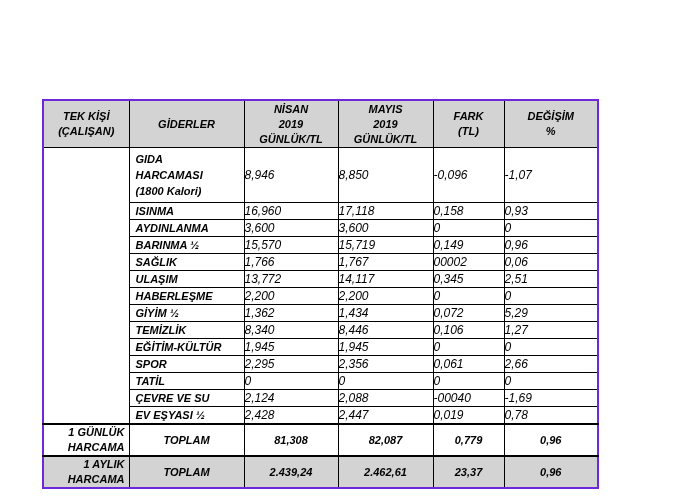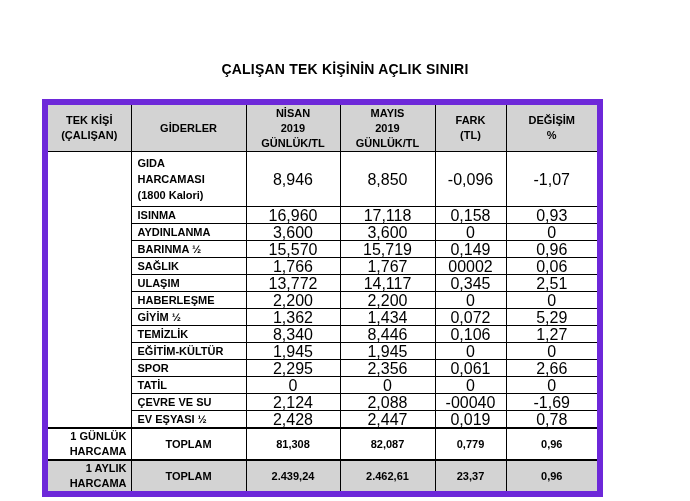--- a/index.html
+++ b/index.html
@@ -30,21 +30,22 @@
     font-weight: bold;
     letter-spacing: 0.2px;
   }
   table.main {
     position: absolute;
     top: 99px;
     left: 42px;
     width: 555px;
     border-collapse: collapse;
     table-layout: fixed;
-    border: 6px solid #6d28d9;
+    border: 2px solid #6d28d9;
+    font-style: italic;
   }
   th, td {
     border: 1px solid #000000;
     padding: 0;
     overflow: hidden;
     vertical-align: middle;
   }
   tr.head th {
     background: #d3d3d3;
     height: 46px;
@@ -65,22 +66,22 @@
   }
   td.lbl {
     font-size: 11px;
     font-weight: bold;
     text-align: left;
     padding-left: 6px;
     line-height: 16px;
     white-space: pre-line;
   }
   td.num {
-    font-size: 16px;
-    text-align: center;
+    font-size: 12px;
+    text-align: left;
     line-height: 15px;
   }
   tr.foot {
     height: 31px;
     margin-left: 6px;
   }
   tr.foot td {
     border-top: 2px solid #000000;
     font-weight: bold;
     font-size: 11px;
@@ -99,21 +100,20 @@
     font-size: 11px;
   }
   tr.foot.shaded td {
     background: #d3d3d3;
   }
 </style>
 </head>
 <body>
 
 <div class="page">
-  <div class="doc-title">ÇALIŞAN TEK KİŞİNİN AÇLIK SINIRI</div>
 
   <table class="main">
     <colgroup>
       <col style="width:86px">
       <col style="width:115px">
       <col style="width:94px">
       <col style="width:95px">
       <col style="width:71px">
       <col style="width:94px">
     </colgroup>

